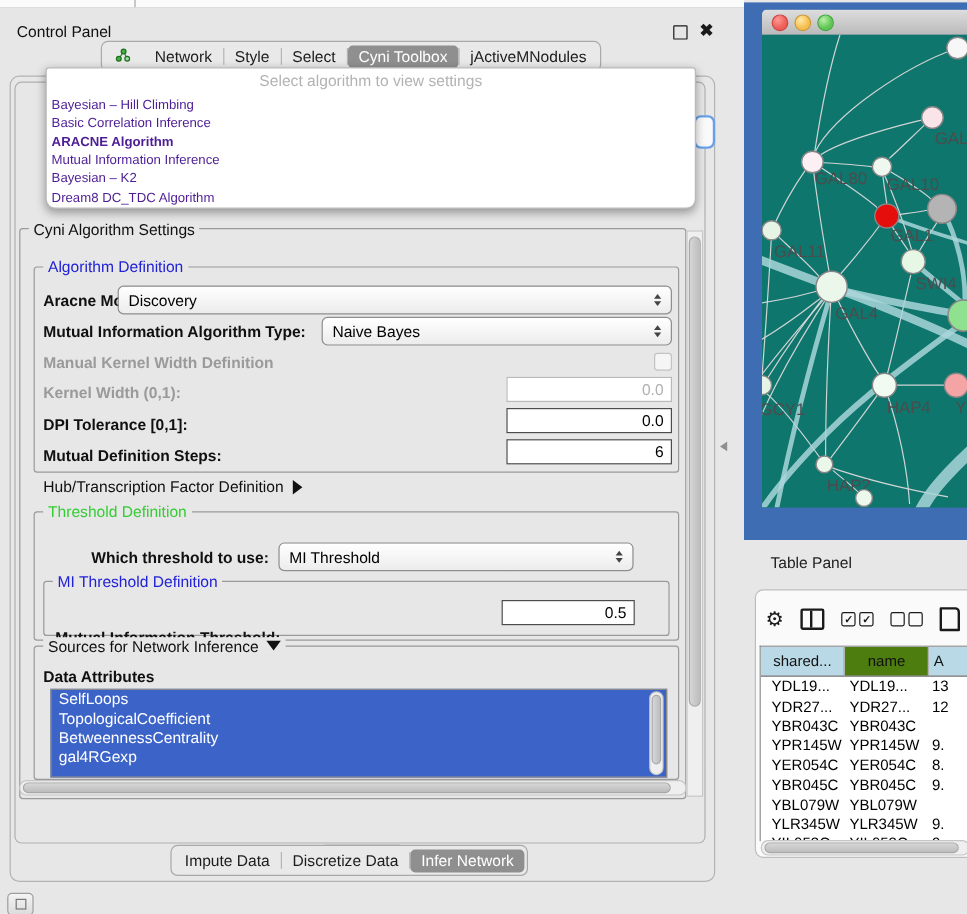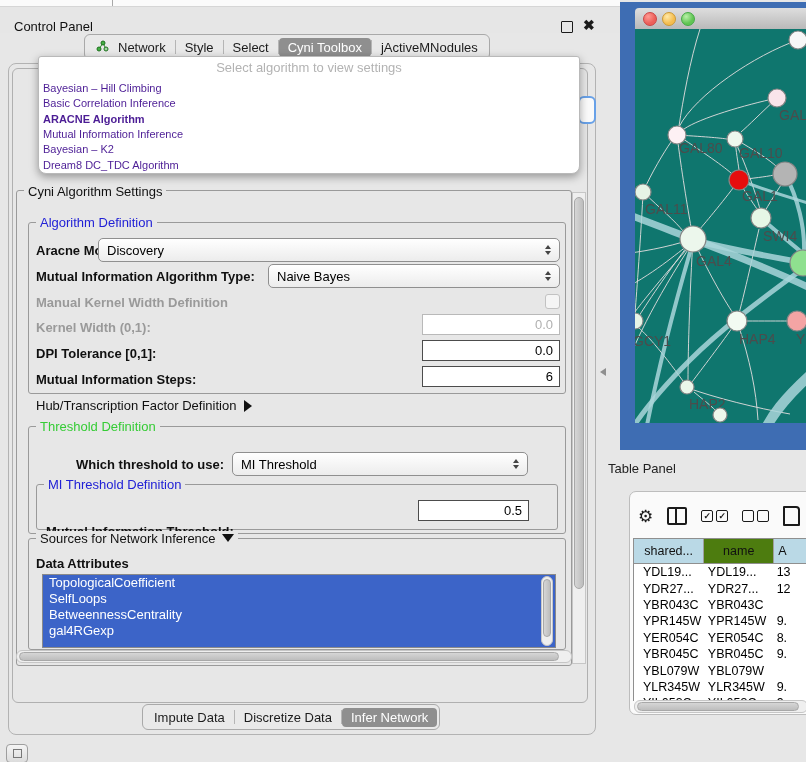--- a/index.html
+++ b/index.html
@@ -9,21 +9,21 @@
 
   
   .cp-topstrip{left:0;top:0;width:620px;height:6px;background:#fbfbfb;border-bottom:1px solid #d6d6d6;}
   .cp-tick{left:112px;top:0;width:1px;height:6px;background:#a8a8a8;}
   .cp-titlebar{left:0;top:7px;width:620px;height:26px;background:#e6e6e6;}
   .cp-title{left:14px;top:12px;font-size:13px;color:#111;}
   .float-ico{left:561px;top:14px;width:10px;height:10px;border:1.5px solid #1a1a1a;border-radius:1px;}
   .close-ico{left:583px;top:10px;font-size:14px;font-weight:bold;color:#1a1a1a;}
 
   .tabbar{display:flex;align-items:center;background:#e9e9e9;border:1px solid #a9a9a9;border-radius:6px;height:24px;padding:0 2px;}
-  .tab{padding:2px 9px;font-size:13px;color:#1c1c1c;border-radius:4px;display:flex;align-items:center;gap:9px;white-space:nowrap;}
+  .tab{padding:2px 9px;font-size:13px;color:#1c1c1c;border-radius:4px;display:flex;align-items:center;gap:20px;white-space:nowrap;}
   .tab.sel{background:#8f8f8f;color:#fff;}
   .tab-sep{width:1px;height:14px;background:#b5b5b5;}
   .tabs-top{left:84px;top:34px;}
   .tabs-bottom{left:142px;top:704px;}
 
   .cp-body{left:8px;top:63px;width:586px;height:670px;border:1px solid #b3b3b3;border-radius:8px;background:#e7e7e7;}
   .cp-content{left:12px;top:68px;width:574px;height:633px;border:1px solid #b0b0b0;border-radius:6px;background:#e7e7e7;}
   .ghost{left:90px;top:158px;font-size:13px;color:#b5b5b5;z-index:1;}
   .bluefrag{left:578px;top:96px;width:14px;height:24px;border:2px solid #68a1e8;border-radius:6px;background:#fafafa;z-index:1;}
 
@@ -79,21 +79,21 @@
   .net-titlebar{left:635px;top:8px;width:171px;height:21px;background:linear-gradient(#dedede,#b9b9b9);
                 border-bottom:1px solid #8a8a8a;border-radius:4px 0 0 0;}
   .tl{width:12px;height:12px;border-radius:50%;}
   .tl.red{background:radial-gradient(circle at 35% 30%,#ff9a93,#ec5f59 60%);border:1px solid #c44;}
   .tl.yel{background:radial-gradient(circle at 35% 30%,#ffe9a8,#f5bd4f 60%);border:1px solid #c93;}
   .tl.grn{background:radial-gradient(circle at 35% 30%,#b9f0a8,#61c554 60%);border:1px solid #4a4;}
   .net-canvas{left:635px;top:29px;width:171px;height:394px;background:#0f766e;overflow:hidden;}
   .node-label{font:14px "Liberation Sans",sans-serif;fill:#4c4c4c;}
 
   
-  .tp-title{left:608px;top:461px;font-size:13px;color:#222;text-align:center;}
+  .tp-title{left:642px;top:461px;font-size:13px;color:#222;text-align:center;}
   .tp-box{left:629px;top:491px;width:184px;height:222px;border:1px solid #bdbdbd;border-radius:7px;background:#fafafa;}
   .tp-toolbar{left:638px;top:503px;height:26px;display:flex;align-items:center;gap:14px;}
   .gear{font-size:17px;color:#1a1a1a;line-height:17px;}
   .colico{width:16px;height:14px;border:2px solid #1a1a1a;border-radius:2px;position:relative;}
   .colico:after{content:"";position:absolute;left:6px;top:0;width:2px;height:14px;background:#1a1a1a;}
   .cbpair{display:flex;gap:3px;}
   .cb{width:10px;height:10px;border:1.5px solid #1a1a1a;border-radius:2px;font-size:9px;line-height:10px;text-align:center;color:#1a1a1a;font-weight:bold;}
   .fileico{width:13px;height:16px;border:2px solid #1a1a1a;border-radius:1px 4px 1px 1px;}
   .tp-tablewrap{left:633px;top:538px;width:173px;height:162px;border:1px solid #8f8f8f;border-bottom:none;overflow:hidden;background:#fff;}
   table.tp{border-collapse:collapse;table-layout:fixed;width:210px;}
@@ -193,21 +193,21 @@
 
   <div class="abs lbl dim" style="left:36px;top:295px;">Manual Kernel Width Definition</div>
   <div class="abs chk" style="left:545px;top:294px;"></div>
 
   <div class="abs lbl dim" style="left:36px;top:320px;">Kernel Width (0,1):</div>
   <input class="abs field dim" style="left: 422px; top: 314px; width: 138px;" readonly="" value="0.0">
 
   <div class="abs lbl" style="left:36px;top:346px;">DPI Tolerance [0,1]:</div>
   <input class="abs field" style="left: 422px; top: 340px; width: 138px;" readonly="" value="0.0">
 
-  <div class="abs lbl" style="left:36px;top:372px;">Mutual Information Steps:</div>
+  <div class="abs lbl" style="left:36px;top:372px;">Mutual Definition Steps:</div>
   <input class="abs field" style="left: 422px; top: 366px; width: 138px;" readonly="" value="6">
 
   <div class="abs plain" style="left:36px;top:398px;">
     <span>Hub/Transcription Factor Definition</span><span class="tri-right"></span>
   </div>
 
   <div class="abs gbox" style="left:28px;top:426px;width:536px;height:106px;"></div>
   <div class="abs legend green" style="left:36px;top:419px;">Threshold Definition</div>
 
   <div class="abs lbl" style="left:76px;top:457px;">Which threshold to use:</div>
@@ -223,22 +223,22 @@
   <div class="abs legend blue" style="left:44px;top:477px;">MI Threshold Definition</div>
   <div class="abs lbl" style="left:46px;top:524px;">Mutual Information Threshold:</div>
   <input class="abs field" style="left: 418px; top: 500px; width: 111px;" readonly="" value="0.5">
 
   <div class="abs gbox" style="left:28px;top:538px;width:536px;height:110px;"></div>
   <div class="abs legend" style="left:36px;top:531px;">
     <span>Sources for Network Inference</span><span class="tri-down"></span>
   </div>
   <div class="abs lbl" style="left:36px;top:556px;">Data Attributes</div>
   <div class="abs attr-list" style="left: 42px; top: 574px; width: 512px; height: 72px; background: rgb(60, 100, 200);" id="attr-list">
+      <div class="attr-item">SelfLoops</div>
       <div class="attr-item">TopologicalCoefficient</div>
-      <div class="attr-item">SelfLoops</div>
       <div class="attr-item">BetweennessCentrality</div>
       <div class="attr-item">gal4RGexp</div>
     </div>
   <div class="abs sb-track" style="left:541px;top:576px;width:10px;height:68px;">
     <div class="sb-thumb" style="position:absolute;left:1px;top:2px;width:6px;height:56px;"></div>
   </div>
   <div class="abs sb-track" style="left:16px;top:650px;width:554px;height:11px;">
     <div class="sb-thumb h" style="position:absolute;left:2px;top:1px;width:538px;height:7px;"></div>
   </div>
 

